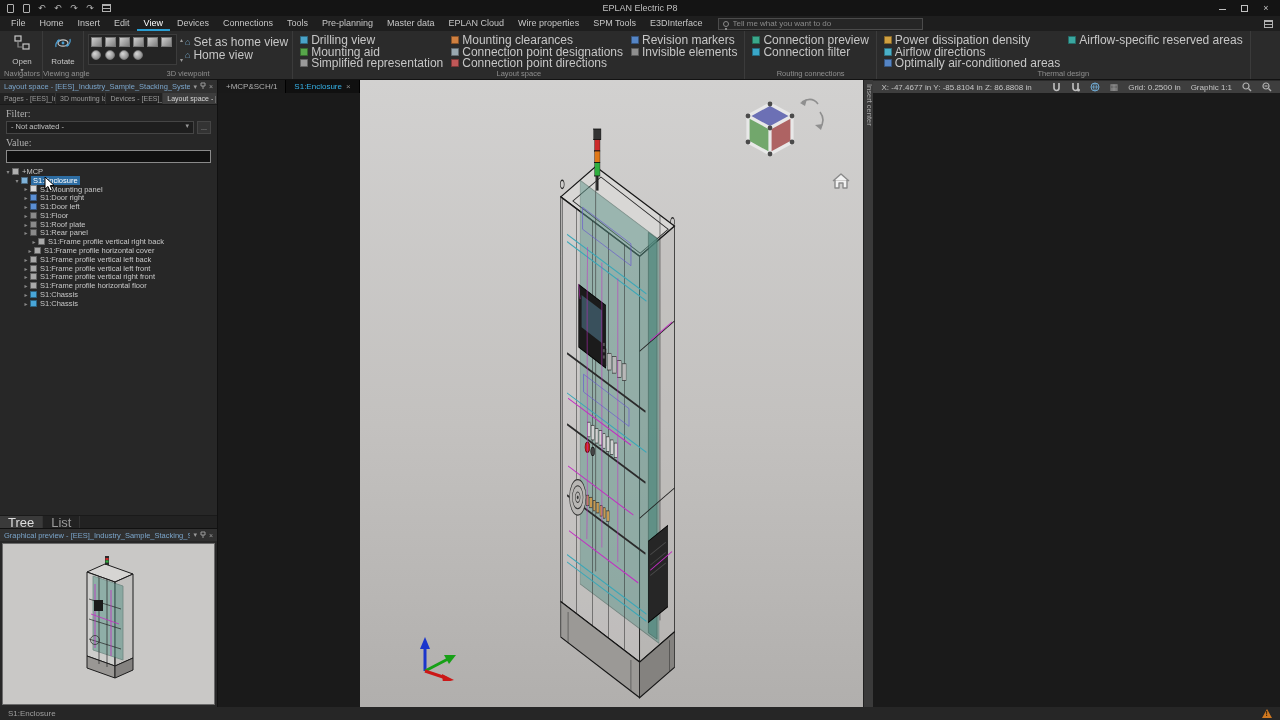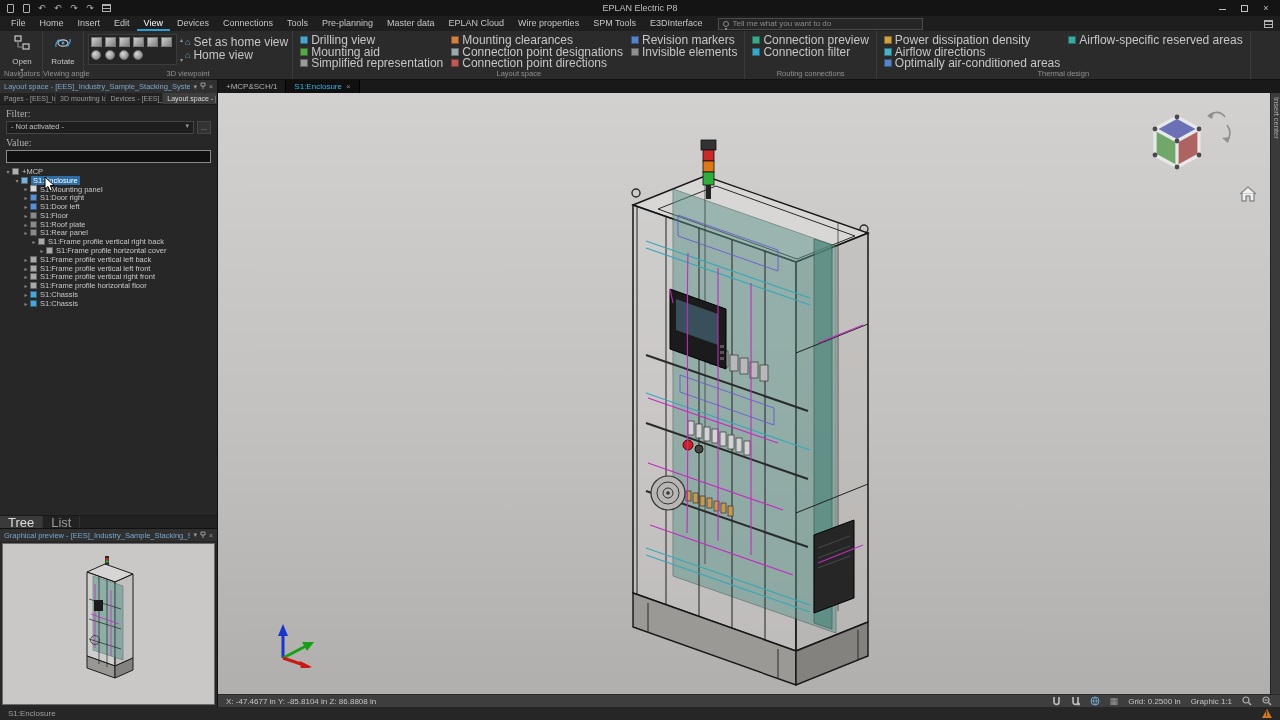--- a/index.html
+++ b/index.html
@@ -83,21 +83,21 @@
   .ticon { width:7px; height:7px; margin-right:3px; flex:none; border-radius:1px;
            box-shadow:inset 0 0 0 1px rgba(0,0,0,.4); }
   .treelisttabs { height:13px; display:flex; background:#222; border-top:1px solid #1a1a1a; }
   .tltab { font-size:13px; color:#9a9a9a; padding:0 8px; line-height:13px; border-right:1px solid #333; }
   .tltab.active { background:#3a3a3a; color:#ddd; }
   .previewpanel { height:179px; display:flex; flex-direction:column; border-top:1px solid #111; }
   .pvcontent { flex:1; background:#c9c8c6; margin:2px; border:1px solid #6a6a6a;
                display:flex; align-items:center; justify-content:center; }
 
   
-  .workcol { flex:1; display:flex; flex-direction:column; min-width:0;border-radius:23px; }
+  .workcol { flex:1; display:flex; flex-direction:row; min-width:0;border-radius:23px; }
   .doctabs { height:13px; background:#191919; display:flex; align-items:stretch; }
   .dtab { display:flex; align-items:center; gap:4px; padding:0 8px; font-size:8px; color:#b0b0b0;
           border-right:1px solid #000; }
   .dtab.active { background:#101010; color:#35b2e8; }
   .dtab .dclose { color:#8a8a8a; font-size:8px; }
   .viewport { flex:1; position:relative; background:linear-gradient(180deg,#d2d1d0 0%, #c3c1bf 55%, #b1afad 100%); overflow:hidden; }
   .viewport svg.scene { position:absolute; inset:0; width:100%; height:100%; }
   .sidetab { position:absolute; right:0; top:0; bottom:0; width:10px; background:#3a3a3a;
              border-left:1px solid #222; }
   .sidetab .vtext { writing-mode:vertical-rl; font-size:7.5px; color:#aaa; margin:4px 1px; white-space:nowrap; }
@@ -383,21 +383,21 @@
           <div class="trow" style="padding-left: 22px;">
             <span class="tarrow">▸</span>
             <span class="ticon" style="background: rgb(138, 138, 138);"></span>
             <span class="tl">S1:Rear panel</span>
           </div>
           <div class="trow" style="padding-left: 30px;">
             <span class="tarrow">▸</span>
             <span class="ticon" style="background: rgb(169, 169, 169);"></span>
             <span class="tl">S1:Frame profile vertical right back</span>
           </div>
-          <div class="trow" style="padding-left: 38px;">
+          <div class="trow" style="padding-left: 26px;">
             <span class="tarrow">▸</span>
             <span class="ticon" style="background: rgb(169, 169, 169);"></span>
             <span class="tl">S1:Frame profile horizontal cover</span>
           </div>
           <div class="trow" style="padding-left: 22px;">
             <span class="tarrow">▸</span>
             <span class="ticon" style="background: rgb(169, 169, 169);"></span>
             <span class="tl">S1:Frame profile vertical left back</span>
           </div>
           <div class="trow" style="padding-left: 22px;">

